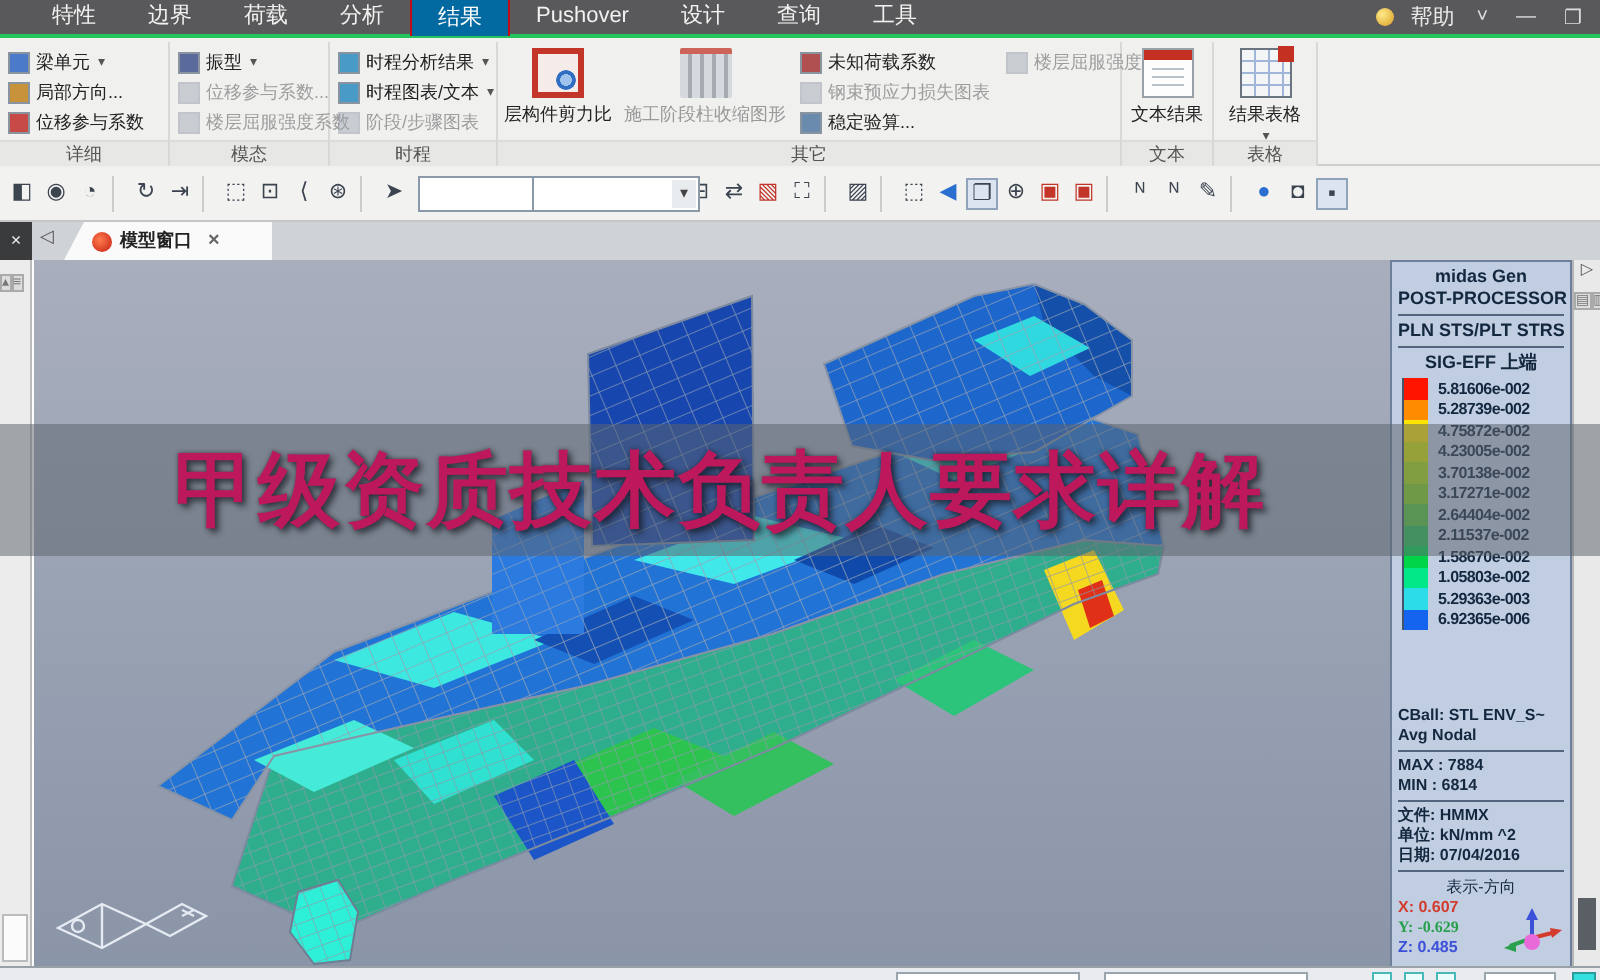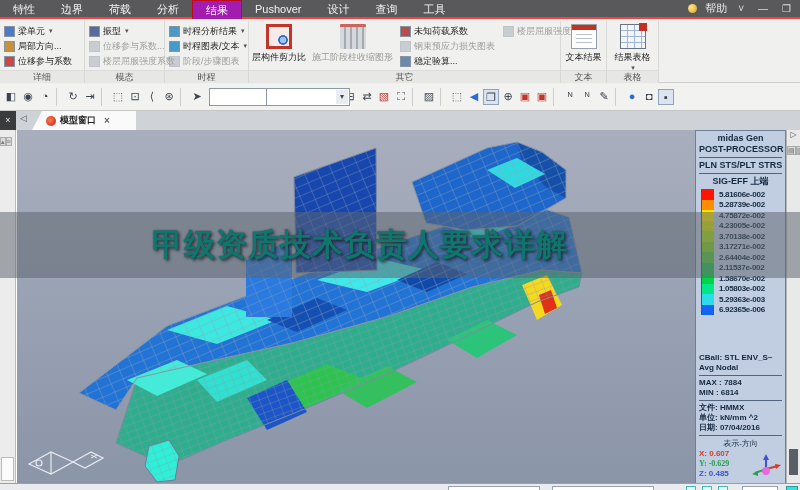--- a/index.html
+++ b/index.html
@@ -1,23 +1,23 @@
 <!DOCTYPE html>
 <html><head>
 <meta charset="utf-8">
 <style>
   html,body{margin:0;padding:0;background:#777;}
   *{box-sizing:border-box;font-family:"Liberation Sans",sans-serif;}
   #app{position:relative;width:800px;height:490px;overflow:hidden;background:#f0f0ef;}
 
   
   #menubar{position:absolute;left:0;top:0;width:800px;height:19px;background:#59595b;
-    border-bottom:2px solid #ef4444;display:flex;color:#f2f2f2;font-size:11px;}
+    border-bottom:2px solid #22c55e;display:flex;align-items:center;color:#f2f2f2;font-size:11px;padding-left:13px;}
   .mtab{padding:2px 13px 3px 13px;height:19px;line-height:15px;cursor:default;}
-  .mtab.active{background:#a21caf;border:1px solid #c00a18;border-bottom:none;color:#fff;}
+  .mtab.active{background:#0369a1;border:1px solid #c00a18;border-bottom:none;color:#fff;}
   #menu-right{margin-left:auto;display:flex;align-items:center;gap:8px;padding-right:6px;color:#e8e8e8;}
   .bulb{width:9px;height:9px;border-radius:50%;background:radial-gradient(circle at 35% 35%,#ffe98a,#d89e22);display:inline-block;}
   .winbtn{font-size:10px;color:#ddd;padding:0 3px;}
 
   
   #ribbon{position:absolute;left:0;top:21px;width:800px;height:62px;background:#f0f0ef;border-bottom:1px solid #cfcfcf;display:flex;}
   .rgroup{position:relative;height:62px;border-right:1px solid #d8d8d6;display:flex;flex-direction:column;}
   .rgroup .glabel{position:absolute;left:0;right:0;bottom:0;height:13px;background:#e7e7e5;border-top:1px solid #dcdcda;
     font-size:9px;color:#555;text-align:center;line-height:13px;}
   .gitems{padding:3px 4px 0 4px;display:flex;flex-direction:column;gap:1px;}
@@ -88,22 +88,22 @@
   #lg-triad{position:absolute;right:0;top:4px;}
 
   
   #rstrip{position:absolute;left:786px;top:0;width:14px;height:353px;background:#e9e9e9;border-left:1px solid #b5b5b5;}
   #rstrip .lstrip-ic{margin:4px auto;}
   #rstrip-thumb{position:absolute;left:2px;bottom:8px;width:9px;height:26px;background:#5a5f66;}
   #rstrip-arrow{font-size:8px;color:#555;text-align:center;display:block;}
 
   
   #overlay-band{position:absolute;left:0;top:212px;width:800px;height:66px;background:rgba(92,99,110,.52);z-index:40;}
-  #overlay-text{width:720px;height:66px;line-height:66px;text-align:center;font-size:31px;font-weight:bold;
-    color:#0f766e;letter-spacing:1px;text-shadow:2px 2px 3px rgba(20,22,28,.65),0 0 2px rgba(20,22,28,.5);white-space:nowrap;}
+  #overlay-text{width:720px;height:66px;line-height:66px;text-align:center;font-size:41px;font-weight:bold;
+    color:#be185d;letter-spacing:1px;text-shadow:2px 2px 3px rgba(20,22,28,.65),0 0 2px rgba(20,22,28,.5);white-space:nowrap;}
 
   
   #statusbar{position:absolute;left:0;top:483px;width:800px;height:7px;background:#e9ebee;border-top:1px solid #9aa0a8;overflow:hidden;}
   .stbox{position:absolute;top:2px;height:10px;background:#fff;border:1px solid #9aa4ae;}
   .stsq{position:absolute;top:2px;width:10px;height:10px;border:1px solid #49b8b8;background:#eafcfc;}
   .stsw{position:absolute;top:2px;width:12px;height:10px;background:#35e0e0;border:1px solid #2a9a9a;}
 </style>
 </head>
 <body>
 

